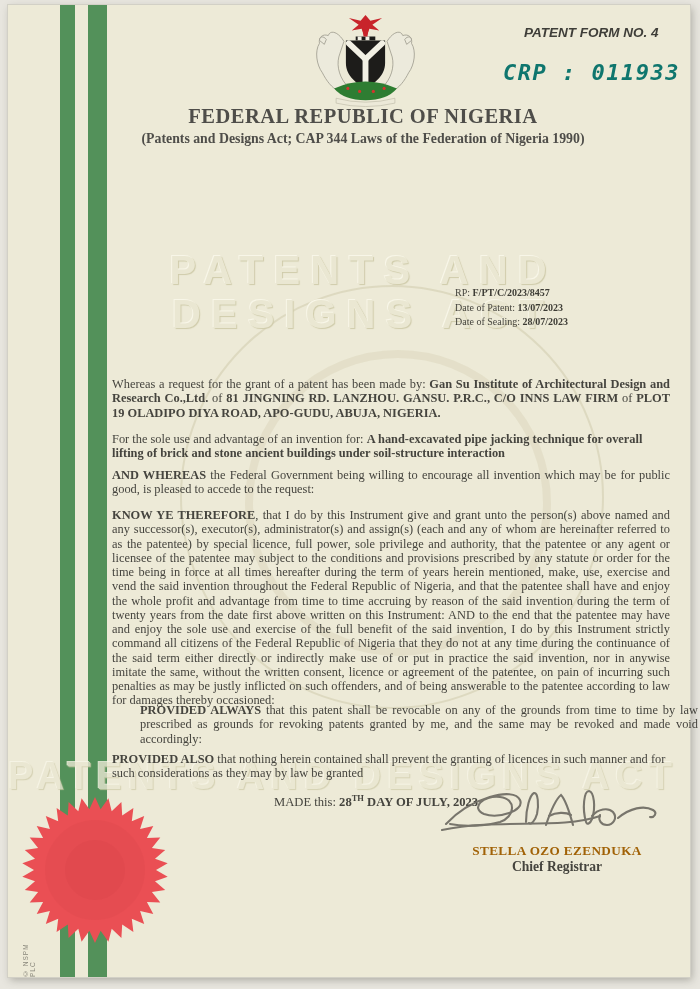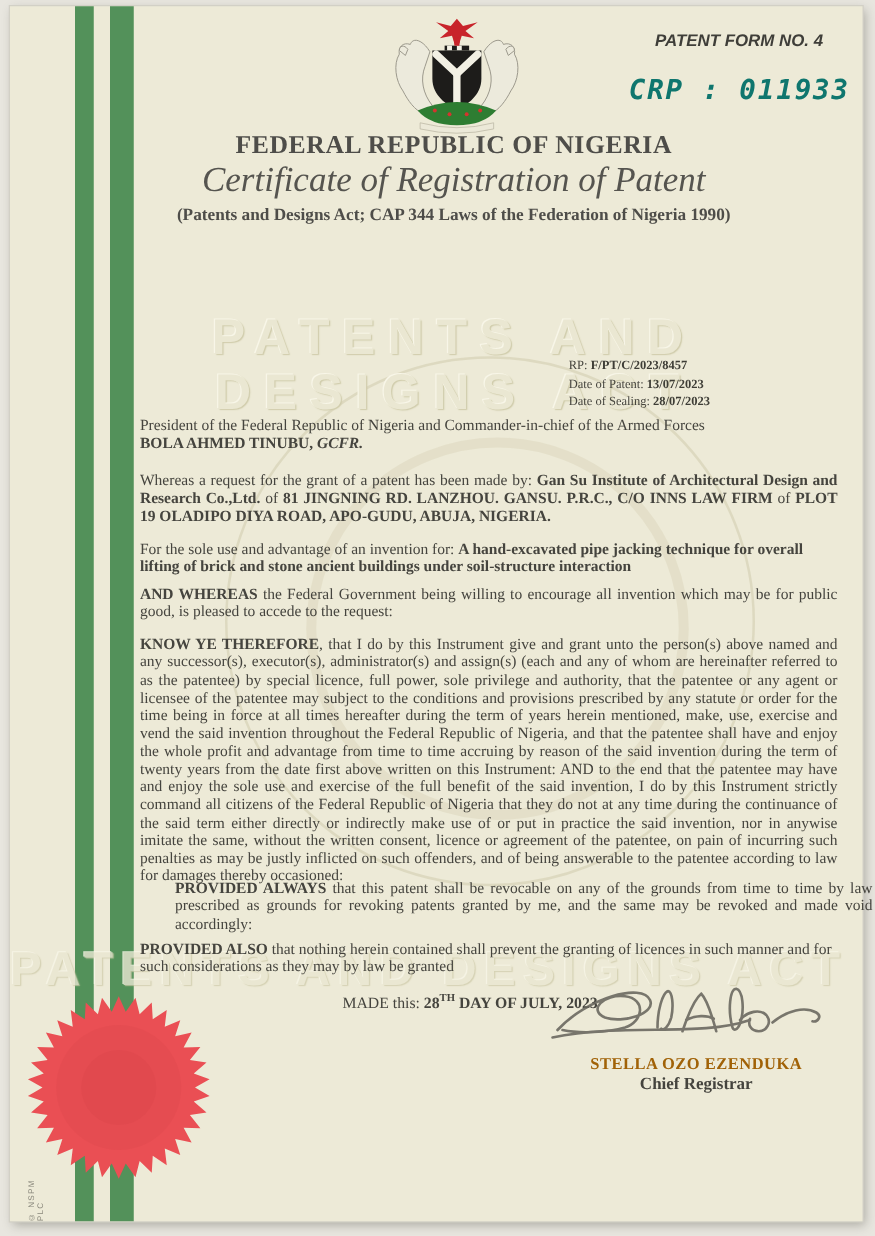--- a/index.html
+++ b/index.html
@@ -133,31 +133,29 @@
     <circle cx="42" cy="78" r="1.6" fill="#d4342e"></circle>
     <circle cx="54" cy="81" r="1.6" fill="#d4342e"></circle>
     <circle cx="68" cy="81" r="1.6" fill="#d4342e"></circle>
     <circle cx="79" cy="78" r="1.6" fill="#d4342e"></circle>
 
     <path d="M30 88 Q60 96 90 88 L90 93 Q60 100 30 93 Z" fill="#ece9d8" stroke="#b9b5a2" stroke-width="0.6"></path>
   </svg>
 
   <div class="title-block">
     <div class="title-country">FEDERAL REPUBLIC OF NIGERIA</div>
-    <div class="title-script">Certificate of Registration of Patent</div>
     <div class="title-act">(Patents and Designs Act; CAP 344 Laws of the Federation of Nigeria 1990)</div>
   </div>
 
   <div class="reg-block">
     <div><span>RP: </span><b>F/PT/C/2023/8457</b></div>
     <div><span>Date of Patent: </span><b>13/07/2023</b></div>
     <div><span>Date of Sealing: </span><b>28/07/2023</b></div>
   </div>
 
-  <div class="para no-just p1"><span>President of the Federal Republic of Nigeria and Commander-in-chief of the Armed Forces</span><br><span></span><span class="b">BOLA AHMED TINUBU, </span><span class="b i">GCFR.</span></div>
   <div class="para p2"><span>Whereas a request for the grant of a patent has been made by: </span><span class="b">Gan Su Institute of Architectural Design and Research Co.,Ltd. </span><span>of </span><span class="b">81 JINGNING RD. LANZHOU. GANSU. P.R.C., C/O INNS LAW FIRM </span><span>of </span><span class="b">PLOT 19 OLADIPO DIYA ROAD, APO-GUDU, ABUJA, NIGERIA.</span></div>
   <div class="para p4"><span class="b">AND WHEREAS </span><span>the Federal Government being willing to encourage all invention which may be for public good, is pleased to accede to the request:</span></div>
   <div class="para no-just p3"><span>For the sole use and advantage of an invention for: </span><span class="b">A hand-excavated pipe jacking technique for overall lifting of brick and stone ancient buildings under soil-structure interaction</span></div>
   <div class="para p5"><span class="b">KNOW YE THEREFORE</span><span>, that I do by this Instrument give and grant unto the person(s) above named and any successor(s), executor(s), administrator(s) and assign(s) (each and any of whom are hereinafter referred to as the patentee) by special licence, full power, sole privilege and authority, that the patentee or any agent or licensee of the patentee may subject to the conditions and provisions prescribed by any statute or order for the time being in force at all times hereafter during the term of years herein mentioned, make, use, exercise and vend the said invention throughout the Federal Republic of Nigeria, and that the patentee shall have and enjoy the whole profit and advantage from time to time accruing by reason of the said invention during the term of twenty years from the date first above written on this Instrument: AND to the end that the patentee may have and enjoy the sole use and exercise of the full benefit of the said invention, I do by this Instrument strictly command all citizens of the Federal Republic of Nigeria that they do not at any time during the continuance of the said term either directly or indirectly make use of or put in practice the said invention, nor in anywise imitate the same, without the written consent, licence or agreement of the patentee, on pain of incurring such penalties as may be justly inflicted on such offenders, and of being answerable to the patentee according to law for damages thereby occasioned:</span></div>
   <div class="para p6"><span class="b">PROVIDED ALWAYS </span><span>that this patent shall be revocable on any of the grounds from time to time by law prescribed as grounds for revoking patents granted by me, and the same may be revoked and made void accordingly:</span></div>
   <div class="para no-just p7"><span class="b">PROVIDED ALSO </span><span>that nothing herein contained shall prevent the granting of licences in such manner and for such considerations as they may by law be granted</span></div>
 
   <div class="made-line"><span>MADE this: </span><span class="b">28</span><span class="b sup">TH</span><span class="b"> DAY OF JULY, 2023</span></div>
 
   <svg class="signature" viewBox="0 0 228 62">

